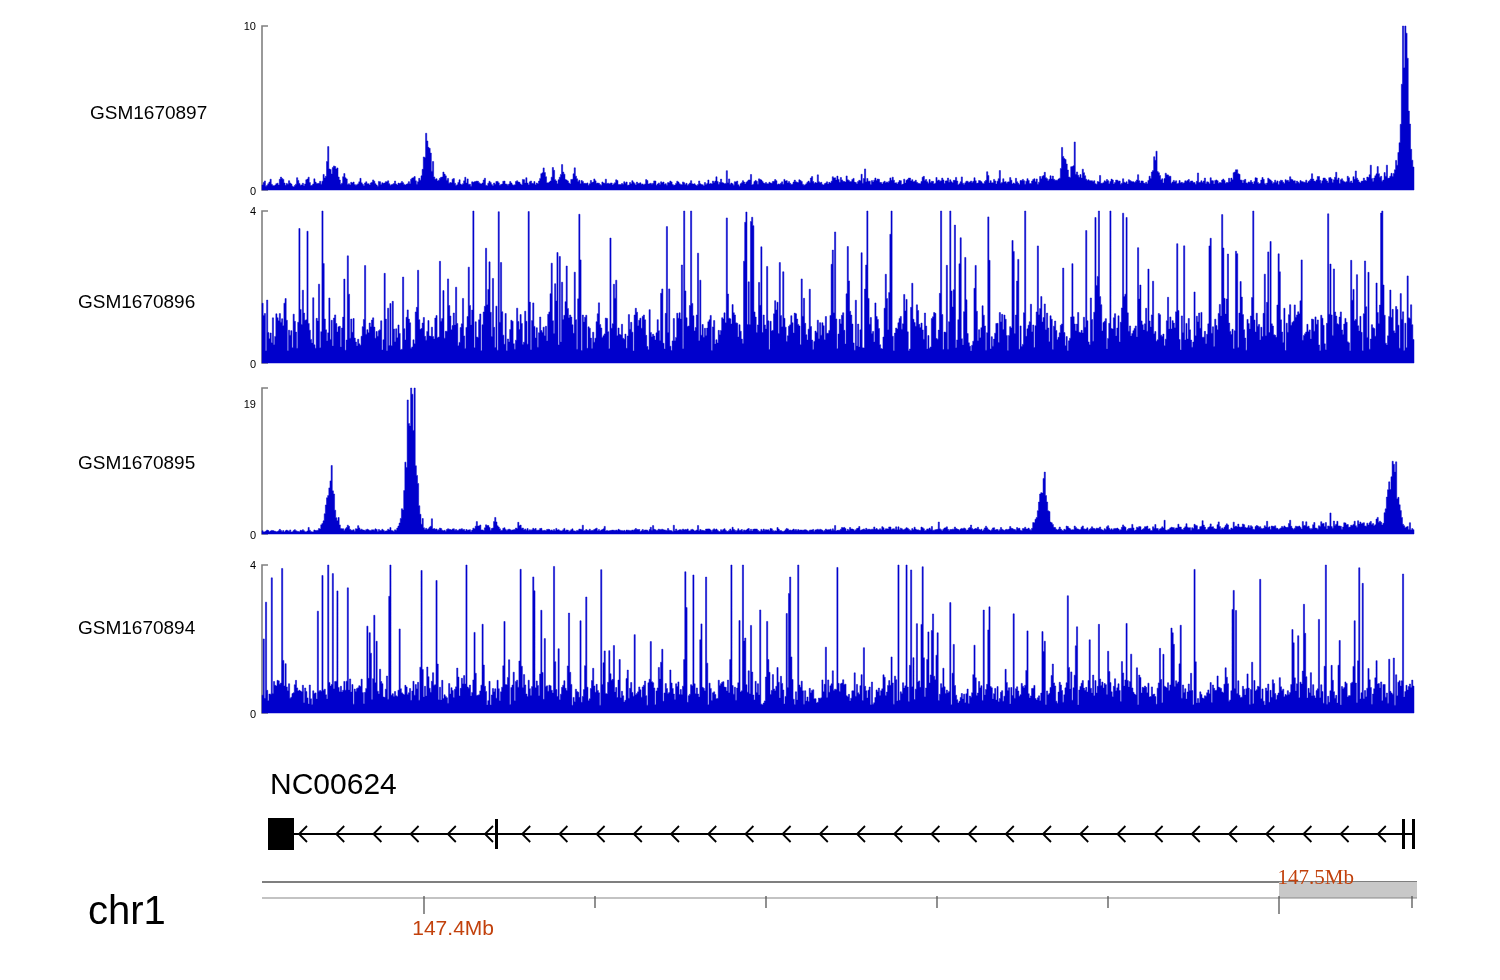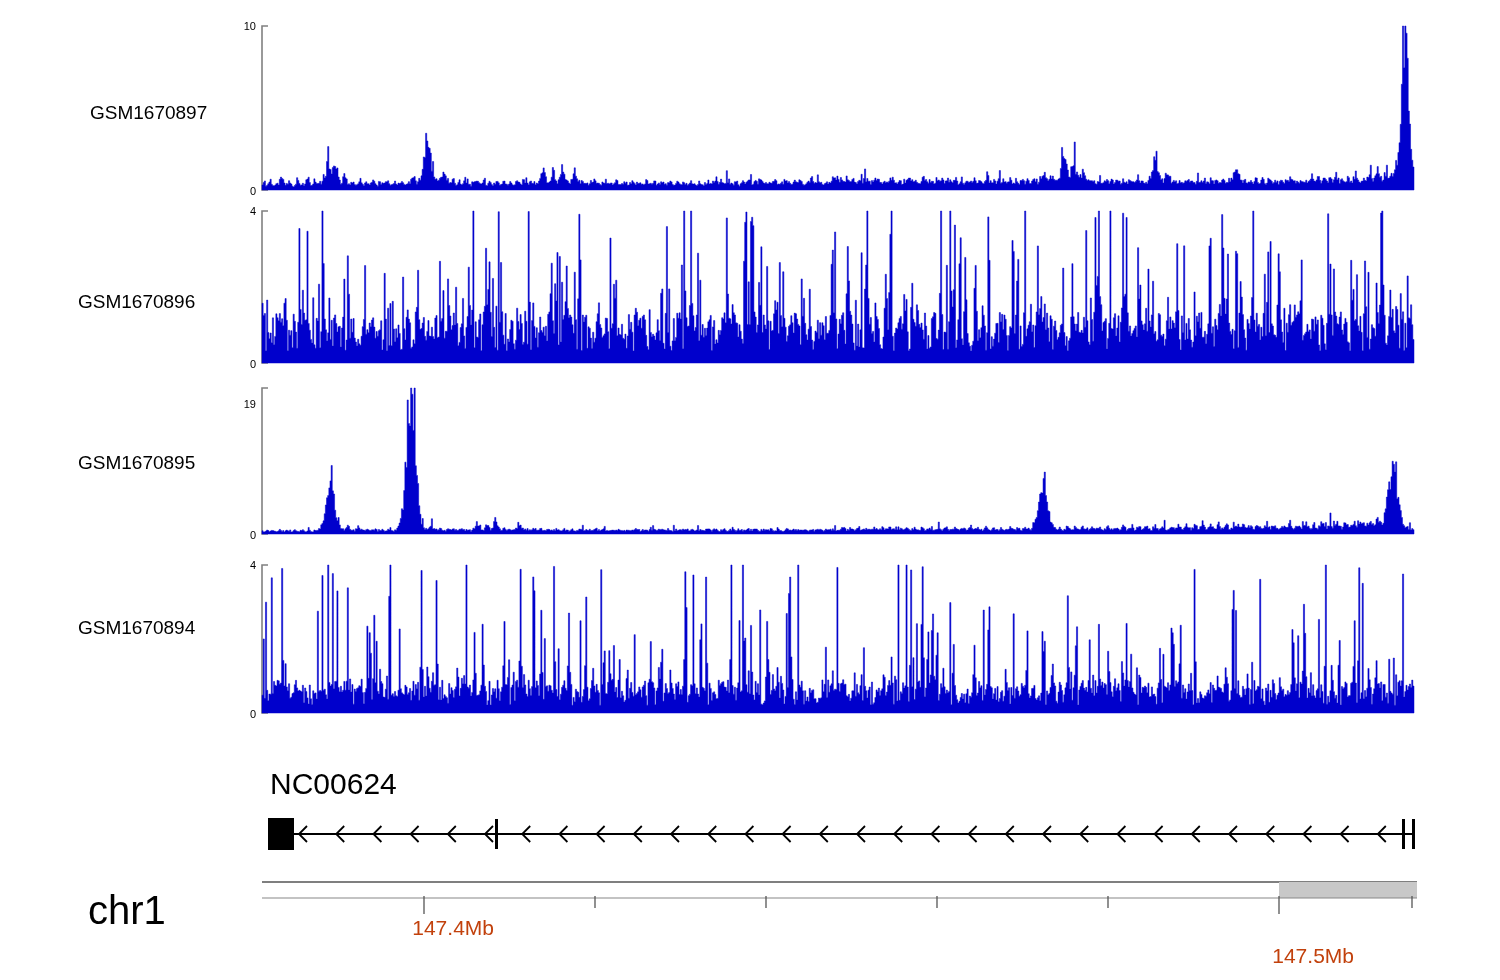--- a/index.html
+++ b/index.html
@@ -146,15 +146,15 @@
       <line x1="169" y1="18" x2="169" y2="36" stroke="#555" stroke-width="1.3"></line>
       <line x1="340" y1="18" x2="340" y2="30" stroke="#555" stroke-width="1.3"></line>
       <line x1="511" y1="18" x2="511" y2="30" stroke="#555" stroke-width="1.3"></line>
       <line x1="682" y1="18" x2="682" y2="30" stroke="#555" stroke-width="1.3"></line>
       <line x1="853" y1="18" x2="853" y2="30" stroke="#555" stroke-width="1.3"></line>
       <line x1="1024" y1="18" x2="1024" y2="36" stroke="#555" stroke-width="1.3"></line>
       <line x1="1157" y1="18" x2="1157" y2="30" stroke="#555" stroke-width="1.3"></line>
     </svg>
 
   <div class="tick-label" style="left:354px; top:916px; width:140px;">147.4Mb</div>
-  <div class="tick-label" style="left:1214px; top:944px; width:140px;">147.5Mb</div>
+  <div class="tick-label" style="left:1214px; top:865px; width:140px;font-family:Liberation Serif, serif;">147.5Mb</div>
 
 </div>
 
 </body></html>

